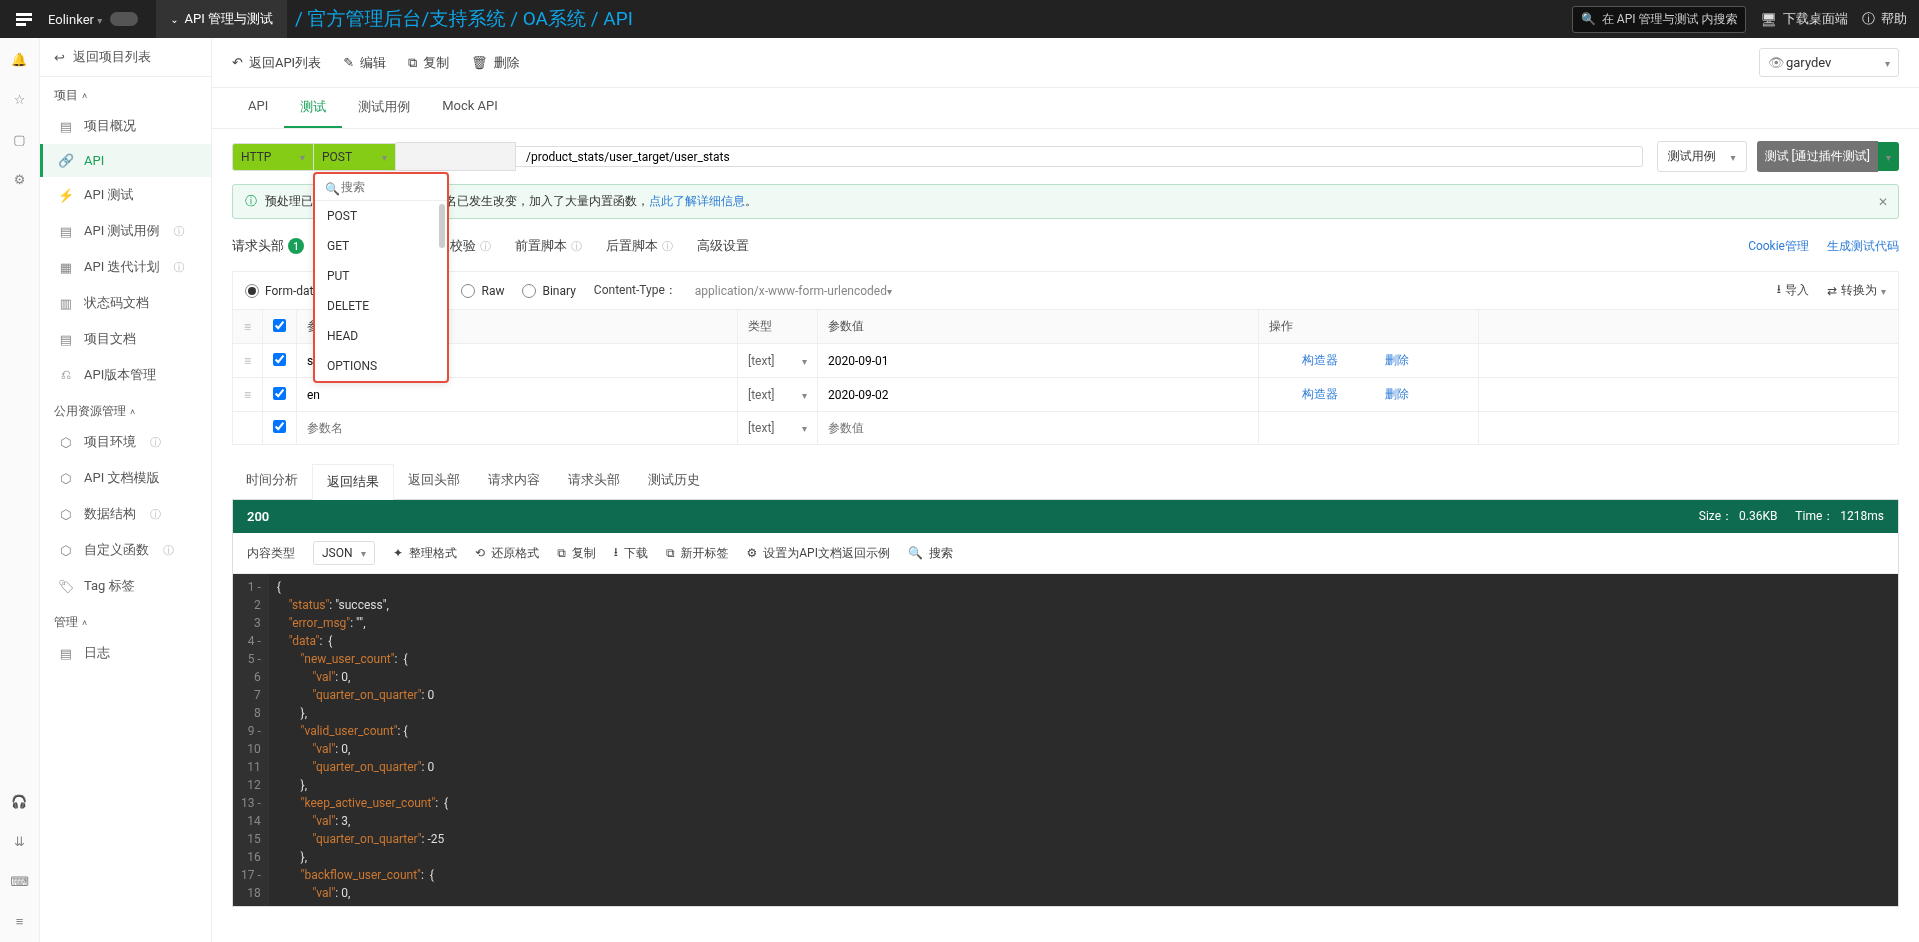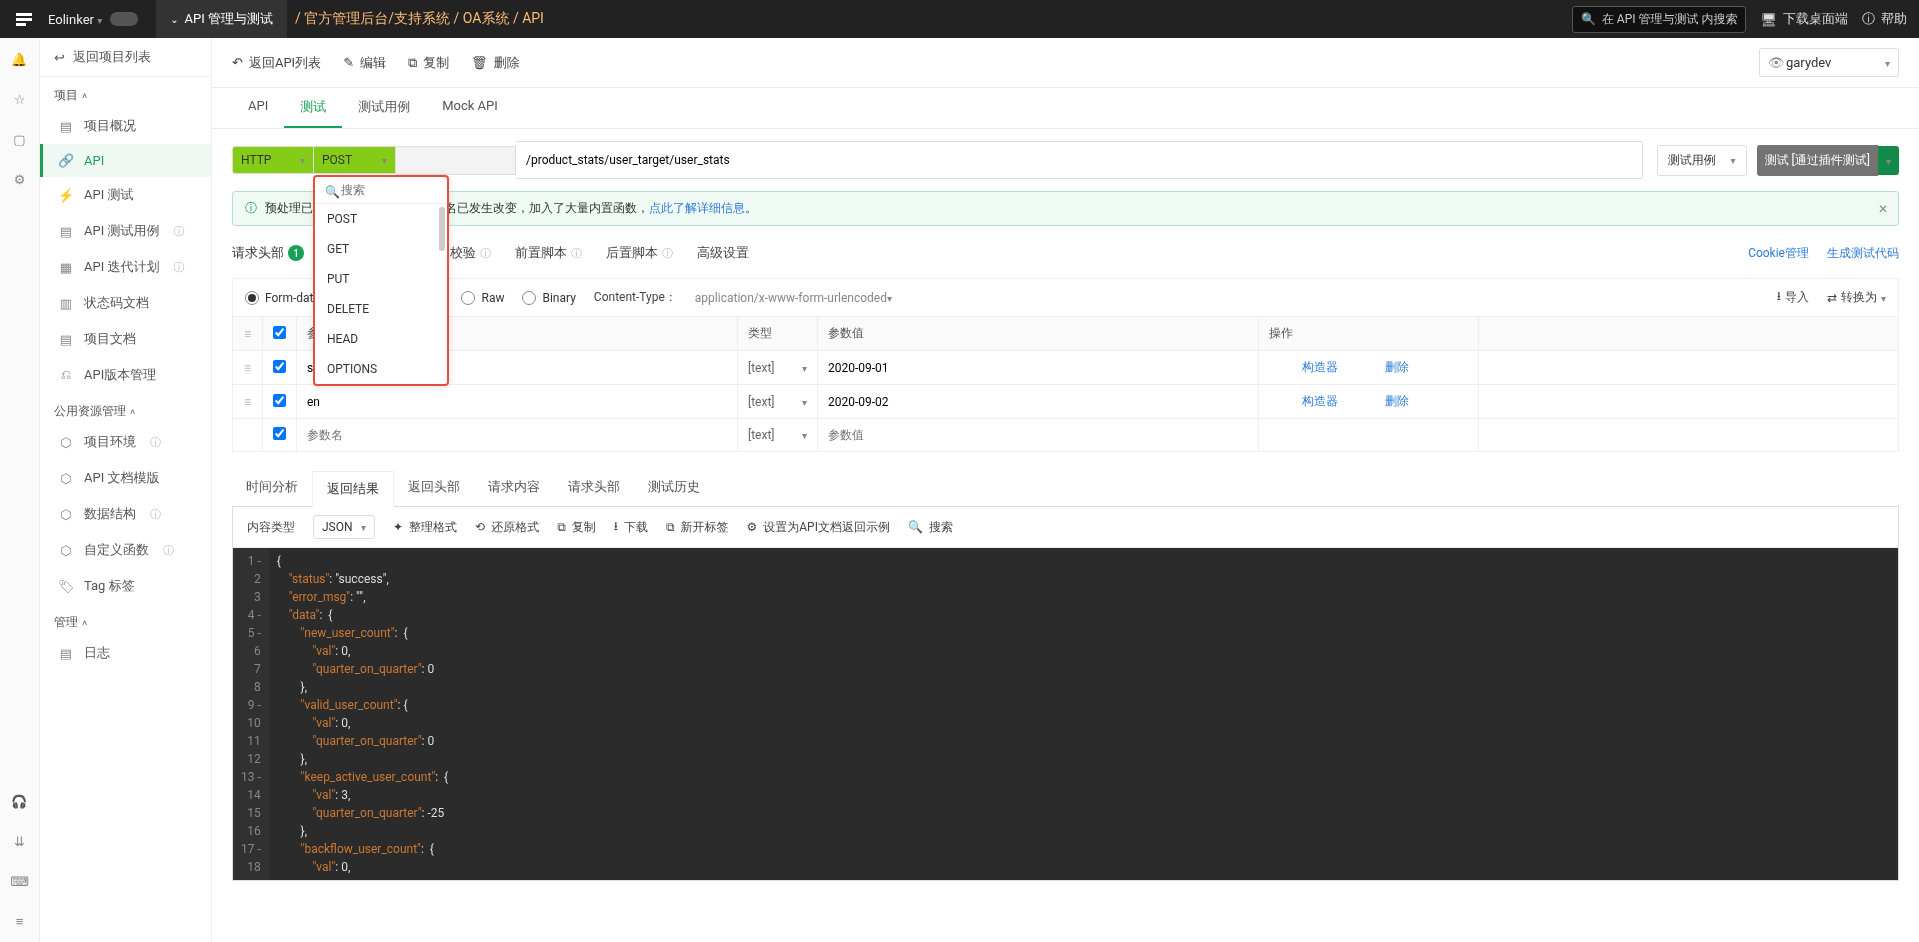--- a/index.html
+++ b/index.html
@@ -5,21 +5,21 @@
 * { margin: 0; padding: 0; box-sizing: border-box; font-family: -apple-system, BlinkMacSystemFont, "Segoe UI", Roboto, "Helvetica Neue", Arial, sans-serif; }
 body { background: #f5f5f5; font-size: 13px; color: #333; overflow: hidden; }
 .app { display: flex; flex-direction: column; height: 100vh; }
 
 
 .topbar { background: #222; color: #fff; height: 38px; display: flex; align-items: center; padding: 0 12px; }
 .topbar-logo { width: 24px; height: 24px; display:flex; align-items:center; justify-content:center; }
 .topbar-brand { margin-left: 12px; font-size: 13px; color:#eee; }
 .topbar-module { margin-left: 18px; background:#333; padding: 10px 14px; height:100%; display:flex; align-items:center; font-size:13px; cursor:pointer; }
 .topbar-module .chev { margin-right:6px; font-size:10px; }
-.topbar-breadcrumb { margin-left: 8px; color: #fdba74; font-size: 14px; }
+.topbar-breadcrumb { margin-left: 8px; color: #0ea5e9; font-size: 19px; }
 .topbar-right { margin-left:auto; display:flex; align-items:center; gap:14px; }
 .topbar-search { background:#111; border:1px solid #555; border-radius:3px; padding:4px 8px; color:#ccc; font-size:12px; display:flex; align-items:center; gap:6px; }
 .topbar-link { color:#ddd; font-size:13px; display:flex; align-items:center; gap:6px; cursor:pointer; }
 
 
 .main { flex:1; display:flex; overflow:hidden; }
 .iconrail { width:40px; background:#fafafa; border-right:1px solid #eee; display:flex; flex-direction:column; align-items:center; padding-top:12px; gap:22px; }
 .iconrail .ic { width:18px; height:18px; color:#888; cursor:pointer; display:flex; align-items:center; justify-content:center; }
 .iconrail .bottom { margin-top:auto; padding-bottom:12px; display:flex; flex-direction:column; gap:22px; align-items:center; }
 
@@ -44,21 +44,21 @@
 .maintabs { display:flex; border-bottom:1px solid #eee; padding:0 20px; }
 .maintabs .tab { padding:10px 16px; cursor:pointer; color:#555; font-size:13px; }
 .maintabs .tab.active { color:#18a058; border-bottom:2px solid #18a058; }
 
 
 .reqrow { display:flex; align-items:center; padding:12px 20px; gap:0; }
 .reqrow .proto-sel, .reqrow .method-sel { border:1px solid #ddd; padding:6px 8px; font-size:12px; background:#84cc16; display:flex; align-items:center; justify-content:space-between; }
 .reqrow .proto-sel { width:82px; border-radius:3px 0 0 3px; }
 .reqrow .method-sel { width:82px; border-left:none; position:relative; }
 .reqrow .host-box { width:120px; border:1px solid #ddd; border-left:none; padding:6px 8px; background:#f3f3f3; color:#bbb; font-size:12px; height:29px; }
-.reqrow .url-input { flex:1; border:1px solid #ddd; border-left:none; padding:6px 10px; font-size:12px; border-radius:0 3px 3px 0; height:38px; }
+.reqrow .url-input { flex:1; border:1px solid #ddd; border-left:none; padding:6px 10px; font-size:12px; border-radius:0 3px 3px 0; height:21px; }
 .reqrow .testcase-sel { margin-left:14px; border:1px solid #ddd; padding:6px 10px; font-size:12px; border-radius:3px; display:flex; align-items:center; gap:6px; width:90px; justify-content:space-between; }
 .reqrow .test-btn { margin-left:10px; background:#737373; color:#fff; padding:7px 8px; border-radius:3px 0 0 3px; font-size:12px; cursor:pointer; border:none; }
 .reqrow .test-btn-split { background:#148a4a; color:#fff; padding:7px 8px; border-radius:0 3px 3px 0; cursor:pointer; border:none; }
 
 
 .method-dropdown { position:absolute; top:28px; left:-1px; width:136px; background:#fff; border:2px solid #e74c3c; border-radius:4px; z-index:100; box-shadow:0 2px 8px rgba(0,0,0,0.1); }
 .method-search { padding:6px 8px; border-bottom:1px solid #eee; position:relative; }
 .method-search input { width:100%; border:none; outline:none; font-size:12px; padding-left:18px; }
 .method-search .sicon { position:absolute; left:10px; top:8px; color:#aaa; font-size:12px; }
 .method-opt { padding:8px 12px; font-size:12px; cursor:pointer; }
@@ -464,20 +464,28 @@
       <div class="resptabs">
         <div class="rtab">时间分析</div>
         <div class="rtab active">返回结果</div>
         <div class="rtab">返回头部</div>
         <div class="rtab">请求内容</div>
         <div class="rtab">请求头部</div>
         <div class="rtab">测试历史</div>
       </div>
 
       <div class="respbox">
+        <div class="resp-status">
+          <span class="code">200</span>
+          <div class="meta">
+            <span>Size：</span><span>0.36KB</span>
+            &nbsp;&nbsp;
+            <span>Time：</span><span>1218ms</span>
+          </div>
+        </div>
 
         <div class="resp-toolbar">
           <span class="rlabel">内容类型</span>
           <div class="rsel">
               <span>JSON</span>
               <span class="chev-down"></span>
             </div>
           <div class="rbtn">
               <span>✦</span>
               <span>整理格式</span>

